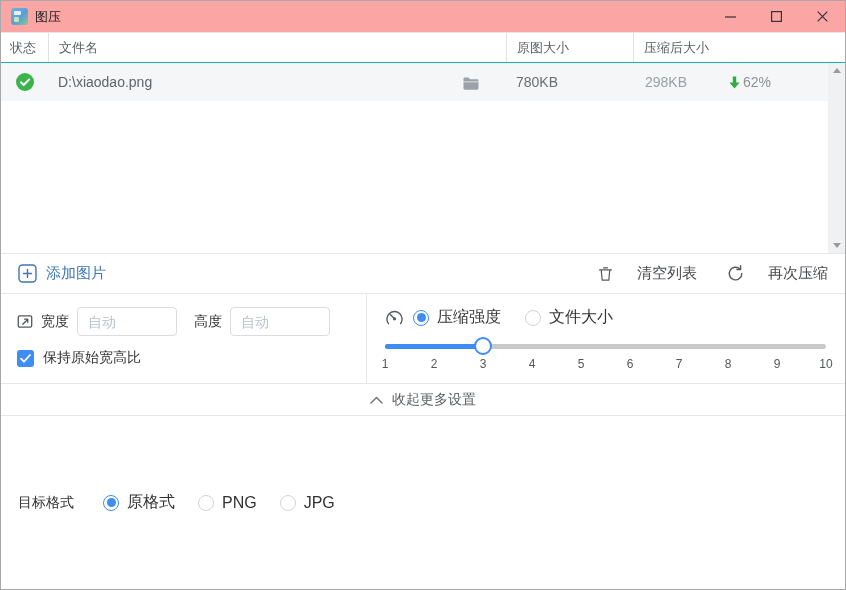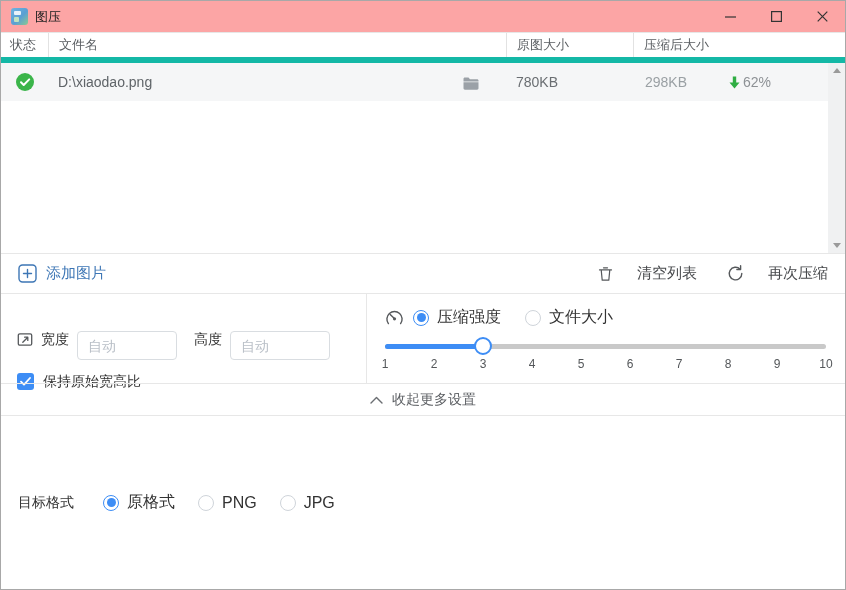--- a/index.html
+++ b/index.html
@@ -15,21 +15,21 @@
               position:relative; }
   .app-icon::after { content:''; position:absolute; left:3px; top:3px; width:7px; height:4px; background:rgba(255,255,255,.85); border-radius:1px; }
   .app-icon::before { content:''; position:absolute; left:3px; top:9px; width:5px; height:5px; background:#bfe3c2; border-radius:1px; }
   .title-text { font-size:13px; color:#222; }
   .win-controls { margin-left:auto; display:flex; height:31px; }
   .win-btn { width:46px; height:31px; display:flex; align-items:center; justify-content:center; background:transparent; border:none; cursor:default; }
   .win-btn svg { display:block; }
 
   
   .table-header { height:31px; flex:0 0 31px; display:flex; align-items:center;
-                  border-top:1px solid #e7e7e7; border-bottom:6px solid #14b8a6;
+                  border-top:1px solid #e7e7e7; border-bottom:1px solid #14b8a6;
                   font-size:13px; color:#5a5e62; }
   .th { display:flex; align-items:center; height:100%; padding-left:10px; }
   .th-status { flex:0 0 47px; padding-left:9px; }
   .th-filename { flex:1 1 auto; border-left:1px solid #e2e2e2; }
   .th-original { flex:0 0 127px; border-left:1px solid #e2e2e2; }
   .th-compressed { flex:0 0 195px; border-left:1px solid #e2e2e2; }
   .th-scrollpad { flex:0 0 17px; }
 
   
   .list-area { flex:1 1 auto; position:relative; background:#fff; overflow:hidden; }
@@ -48,27 +48,27 @@
 
   
   .toolbar { height:40px; flex:0 0 40px; border-top:1px solid #e7e7e7; display:flex; align-items:center; padding:0 17px; }
   .add-btn { display:flex; align-items:center; gap:9px; background:none; border:none; font-size:15px; color:#3d76b5; cursor:default; font-family:inherit; }
   .tb-right { margin-left:auto; display:flex; gap:30px; }
   .tb-btn { display:flex; align-items:center; gap:24px; background:none; border:none; font-size:15px; color:#47494c; cursor:default; font-family:inherit; }
 
   
   .settings { height:90px; flex:0 0 90px; border-top:1px solid #e7e7e7; display:flex; }
   .settings-left { flex:0 0 366px; border-right:1px solid #e7e7e7; padding:13px 16px 0 16px; }
-  .dim-row { display:flex; align-items:flex-start;margin-top:24px; }
+  .dim-row { display:flex; align-items:center; }
   .dim-row .icon { display:flex; margin-right:7px; }
   .dim-label { font-size:14px; color:#333; margin-right:8px; }
   .dim-label.second { margin-left:17px; }
   .dim-input { width:100px; height:29px; border:1px solid #d9dde1; border-radius:4px; padding:0 10px; font-size:14px; color:#333; font-family:inherit; outline:none; }
   .dim-input::placeholder { color:#b9bfc7; }
-  .aspect-row { display:flex; align-items:flex-start; margin-top:13px; }
+  .aspect-row { display:flex; align-items:flex-end; margin-top:13px; }
   .checkbox { width:17px; height:17px; border-radius:3px; background:#3d8df5; display:flex; align-items:center; justify-content:center; margin-right:9px; }
   .aspect-label { font-size:14px; color:#333; }
 
   .settings-right { flex:1 1 auto; padding:13px 19px 0 18px; }
   .mode-row { display:flex; align-items:center; }
   .mode-row .gauge { display:flex; margin-right:9px; }
   .radio { width:16px; height:16px; border-radius:50%; border:1px solid #cfd4da; background:#fff; position:relative; flex:0 0 16px; }
   .radio.checked { border:1px solid #3d8df5; }
   .radio.checked::after { content:''; position:absolute; left:2.5px; top:2.5px; width:9px; height:9px; border-radius:50%; background:#3d8df5; }
   .radio-item { display:flex; align-items:center; gap:8px; margin-right:24px; }

